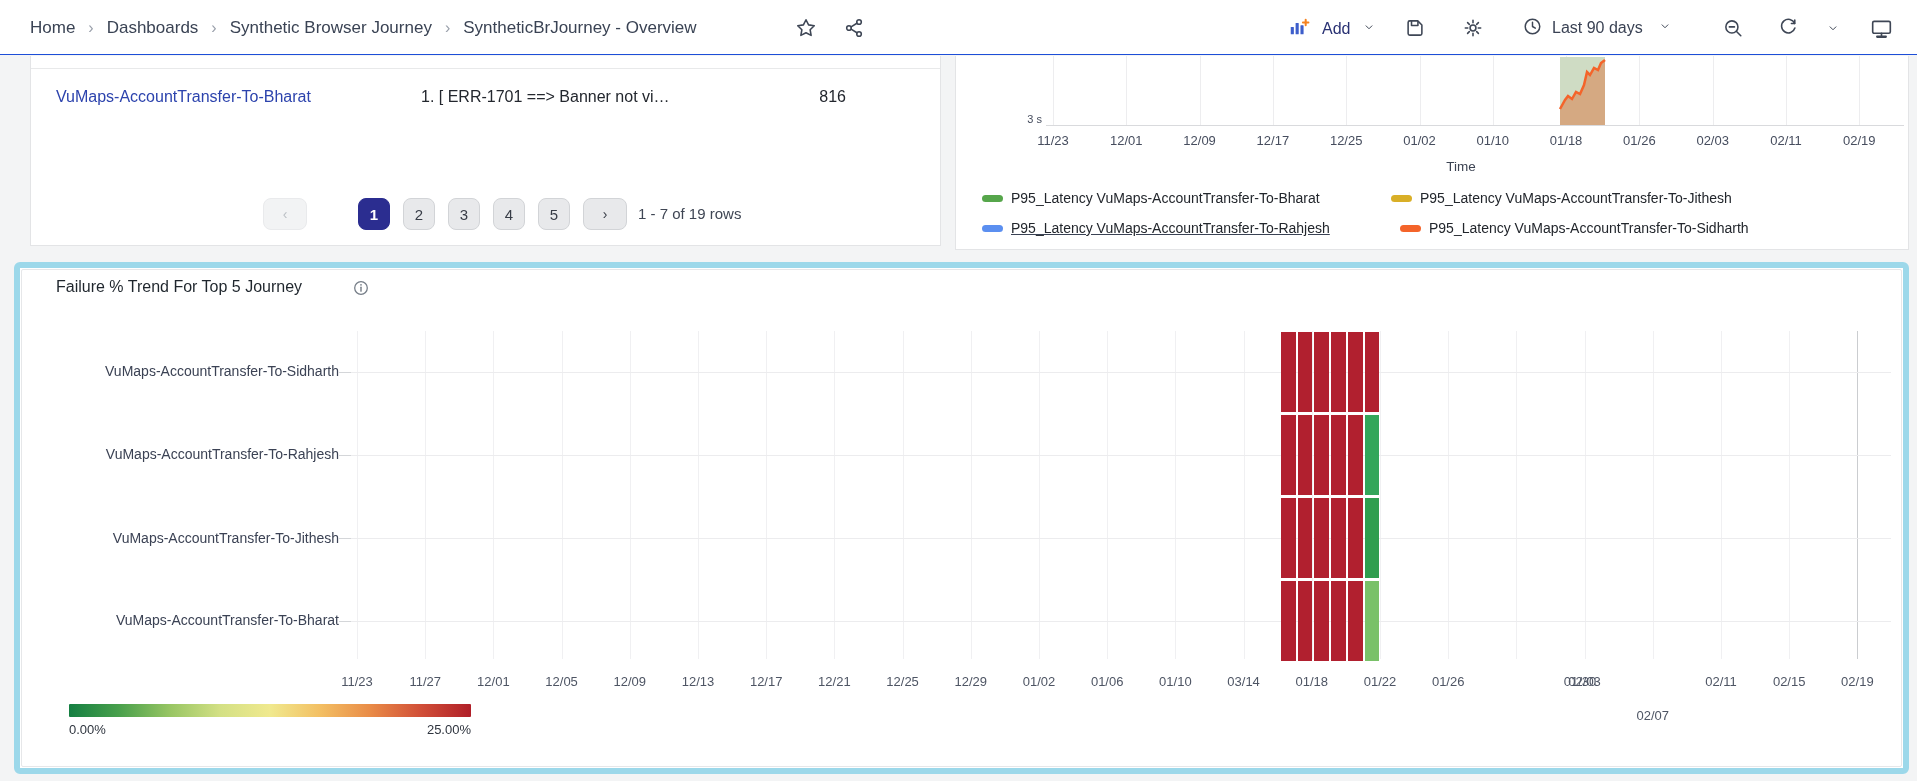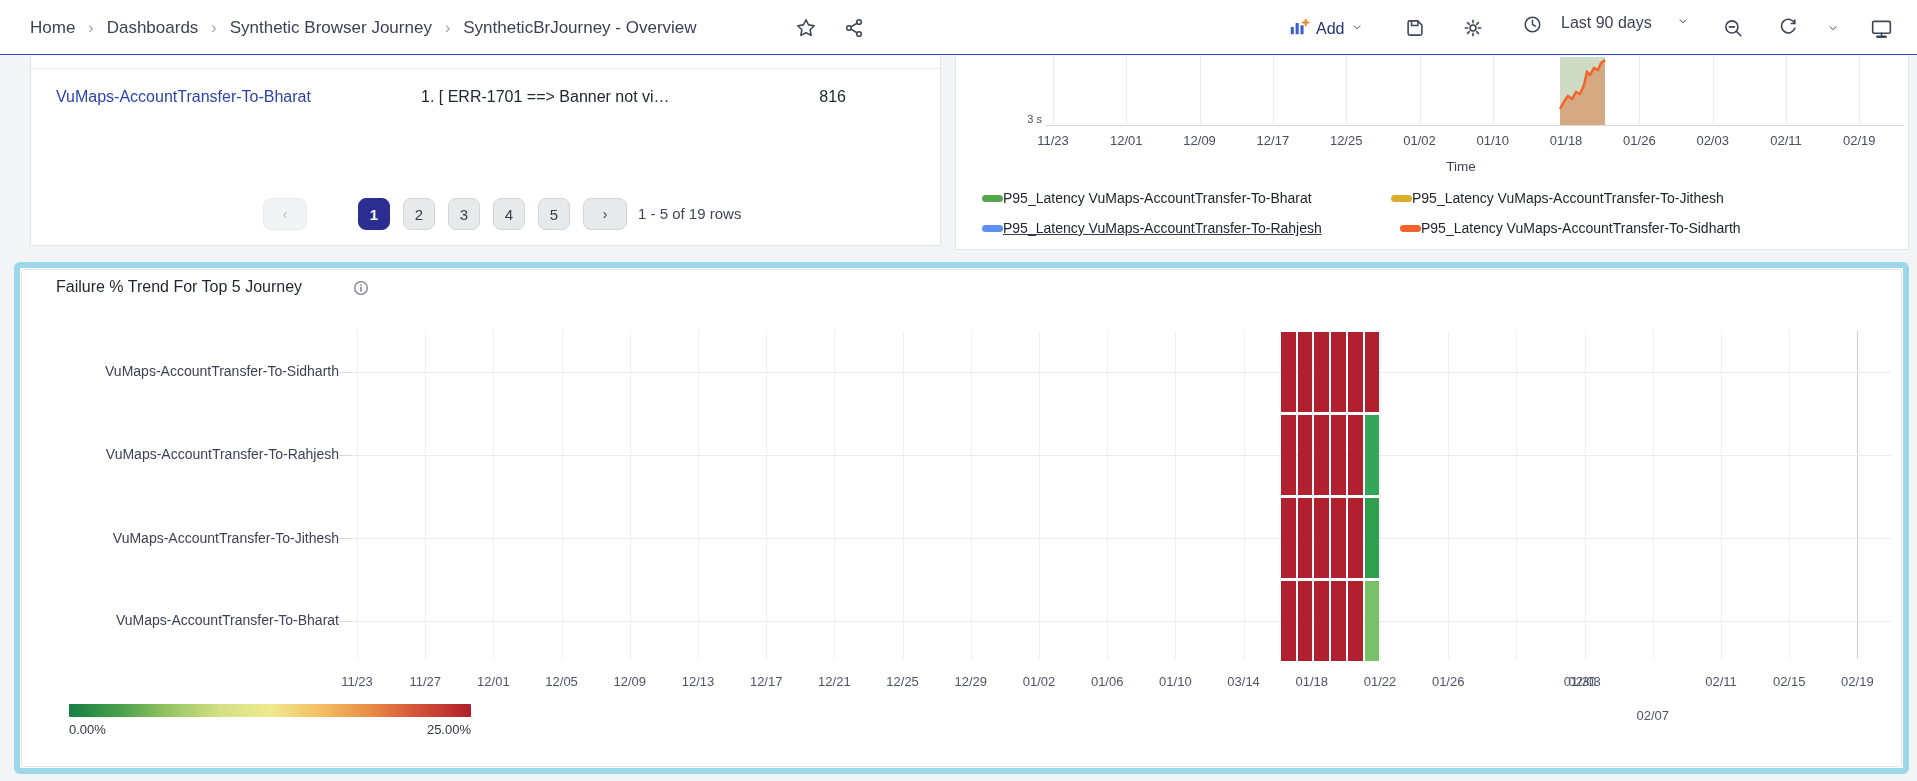--- a/index.html
+++ b/index.html
@@ -15,23 +15,23 @@
   .nav {
     position:absolute; left:0; top:0; width:1917px; height:55px;
     background:#ffffff; border-bottom:1px solid #1d4ed8;
   }
   .breadcrumb { position:absolute; left:30px; top:0; height:55px; display:flex; align-items:center; gap:13px; }
   .bc-item { font-size:17px; color:#3a4354; cursor:pointer; white-space:nowrap; }
   .bc-sep { color:#9aa0ab; font-size:16px; }
   .nav-ic { position:absolute; top:17px; width:22px; height:22px; cursor:pointer; }
   .nav-ic svg { display:block; }
   .icon-stroke { stroke:#3e4655; stroke-width:1.7; fill:none; stroke-linecap:round; stroke-linejoin:round; }
-  .add-group { position:absolute; left:1288px; top:16px; display:flex; align-items:center; gap:6px; cursor:pointer; }
+  .add-group { position:absolute; left:1288px; top:16px; display:flex; align-items:center; gap:12px; cursor:pointer; }
   .add-label { font-size:16px; font-weight:500; color:#293173; }
-  .timepicker { position:absolute; left:1522px; top:14px; display:flex; align-items:flex-start; gap:18px; cursor:pointer; height:28px; }
+  .timepicker { position:absolute; left:1522px; top:14px; display:flex; align-items:center; gap:9px; cursor:pointer; height:28px; }
   .tp-label { font-size:16px; color:#3a4254; padding-right:6px; }
   
   .panel { position:absolute; background:#fff; border:1px solid #e3e4e6; border-top:none; }
   
   .table-panel { left:30px; top:56px; width:911px; height:190px; overflow:hidden; }
   .t-divider { position:absolute; left:0; top:12px; width:100%; height:1px; background:#e8e9ea; }
   .t-row { position:absolute; left:0; top:28px; width:100%; height:30px; }
   .t-link { position:absolute; left:25px; top:4px; font-size:16px; font-weight:500; color:#2c43ad; cursor:pointer; white-space:nowrap; }
   .t-err  { position:absolute; left:390px; top:4px; font-size:16px; color:#23272e; white-space:nowrap; }
   .t-count{ position:absolute; left:715px; top:4px; width:100px; text-align:right; font-size:16px; color:#23272e; }
@@ -46,21 +46,21 @@
   .pg-btn.active { background:#2b2d90; border-color:#2b2d90; color:#ffffff; font-weight:600; }
   .pg-summary { position:absolute; left:607px; top:142px; height:32px; line-height:32px; font-size:15px; color:#3f4654; white-space:nowrap; }
   
   .latency-panel { left:955px; top:56px; width:954px; height:194px; overflow:hidden; }
   .lat-grid { position:absolute; width:1px; top:0; height:69px; background:#ededef; z-index:0; }
   .lat-axis { position:absolute; left:90px; top:69px; width:858px; height:1px; background:#d9dadd; z-index:0; }
   .lat-svg { position:absolute; left:0; top:0; z-index:1; }
   .lat-ytick { position:absolute; left:46px; top:57px; width:40px; text-align:right; font-size:11px; color:#464d5e; z-index:2; }
   .lat-xtick { position:absolute; top:77px; width:60px; text-align:center; font-size:13px; color:#464d5e; z-index:2; }
   .lat-xlabel { position:absolute; left:455px; top:103px; width:100px; text-align:center; font-size:13.5px; color:#3c4352; z-index:2; }
-  .lg-item { position:absolute; display:flex; align-items:center; cursor:pointer; z-index:2; white-space:nowrap; }
+  .lg-item { position:absolute; display:flex; align-items:center; gap:8px; cursor:pointer; z-index:2; white-space:nowrap; }
   .lg-swatch { width:21px; height:7px; border-radius:4px; flex:none; }
   .lg-text { font-size:14px; color:#22262c; }
   
   .sel-outer {
     position:absolute; left:14px; top:262px; width:1895px; height:512px;
     border:6px solid #9cd8ea; border-radius:6px; background:#ffffff;
   }
   .sel-inner { position:absolute; inset:1px; border:1px solid #e6e7e9; border-radius:2px; background:#fff; overflow:hidden; }
   .f-title { position:absolute; left:34px; top:8px; font-size:16px; font-weight:500; color:#1f262d; }
   .f-info { position:absolute; left:330px; top:9px; width:18px; height:18px; cursor:pointer; }
@@ -183,21 +183,21 @@
   </div>
   <div class="pagination">
       <button class="pg-btn pg-nav pg-prev">‹</button>
       <button class="pg-btn active">1</button>
       <button class="pg-btn">2</button>
       <button class="pg-btn">3</button>
       <button class="pg-btn">4</button>
       <button class="pg-btn">5</button>
       <button class="pg-btn pg-nav">›</button>
     </div>
-  <div class="pg-summary">1 - 5 of 19 rows</div>
+  <div class="pg-summary">1 - 7 of 19 rows</div>
 </div>
 
 <div class="panel latency-panel">
   <div></div>
   <svg class="lat-svg" width="954" height="194" viewBox="0 0 954 194">
     <rect x="604" y="1" width="45" height="68" fill="#cfdcc4"></rect>
     <path d="M604 53 L609 44 612 40 616 43 620 36 624 38 628 29 631 16 634 19 638 12 642 14 645 7 649 4 L649 69 L604 69 Z" fill="#d5a57e" opacity="0.95"></path>
     <path d="M604 53 L609 44 612 40 616 43 620 36 624 38 628 29 631 16 634 19 638 12 642 14 645 7 649 4" fill="none" stroke="#f4642a" stroke-width="2.5"></path>
   </svg>
   <div class="lat-axis"></div>

